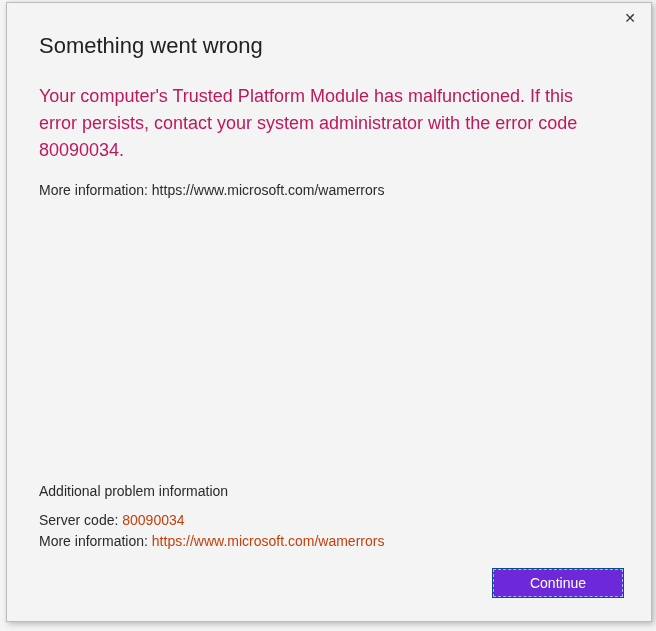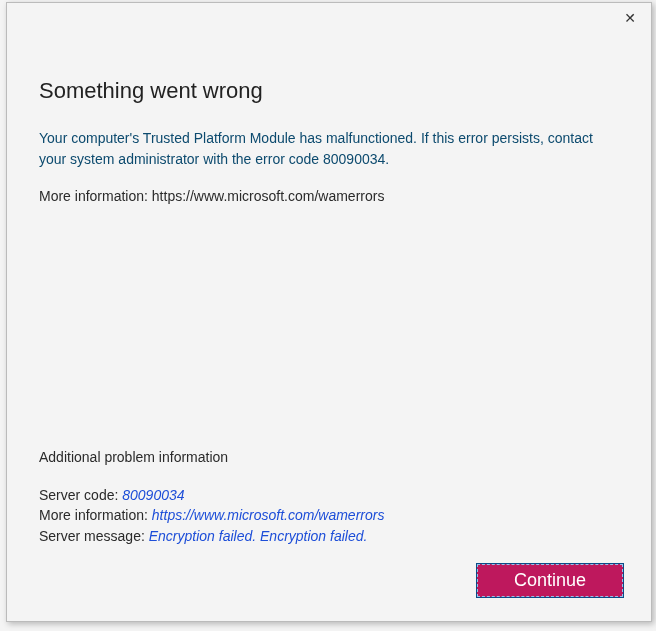--- a/index.html
+++ b/index.html
@@ -47,72 +47,70 @@
       padding: 0 32px 0 32px;
       flex: 1;
       display: flex;
       flex-direction: column;
       color: #2a2a2a;
     }
     .heading {
       font-size: 22px;
       font-weight: 400;
       color: #222;
-      margin-top: 45px;
       margin-bottom: 24px;
     }
     .desc {
-      font-size: 14px;
+      font-size: 18px;
       line-height: 1.5;
-      color: #0c4a6e;
+      color: #be185d;
       margin-bottom: 16px;
       max-width: 560px;
     }
     .moreinfo1 {
       font-size: 14px;
       line-height: 1.5;
       color: #2a2a2a;
     }
     .spacer {
       flex: 1;
     }
     .additional-heading {
       font-size: 14px;
       color: #2a2a2a;
-      margin-bottom: 20px;
+      margin-bottom: 11px;
       margin-top: 14px;
     }
     .details {
       font-size: 14px;
       line-height: 1.45;
       color: #2a2a2a;
     }
     .details .red {
-      color: #1d4ed8;
-      font-style: italic;
+      color: #c2410c;
     }
     .redacted {
       display: inline-block;
       width: 284px;
       height: 12px;
       background: #000;
       vertical-align: middle;
       margin-top: -2px;
     }
     .button-row {
       display: flex;
       justify-content: flex-end;
       padding: 18px 28px 24px 0;
     }
     .continue-btn {
-      background: #be185d;
+      background: #6d28d9;
       color: #fff;
       border: 1px dashed #96c3ea;
       outline: 1px solid #0a4b87;
-      font-size: 18px;
+      font-size: 14px;
       font-family: 'Segoe UI', Tahoma, sans-serif;
       padding: 5px 36px;
       cursor: pointer;
       min-width: 116px;
     }
   </style>
 </head>
 <body>
 
 <div class="dialog">
@@ -136,23 +134,20 @@
 
     <div class="additional-heading">Additional problem information</div>
 
     <div class="details">
       <div>
         <span>Server code: </span><span class="red">80090034</span>
       </div>
       <div>
         <span>More information: </span><span class="red">https://www.microsoft.com/wamerrors</span>
       </div>
-      <div>
-        <span>Server message: </span><span class="red">Encryption failed. Encryption failed.</span>
-      </div>
     </div>
   </div>
 
   <div class="button-row">
     <button class="continue-btn">Continue</button>
   </div>
 
 </div>
 
 </body></html>

